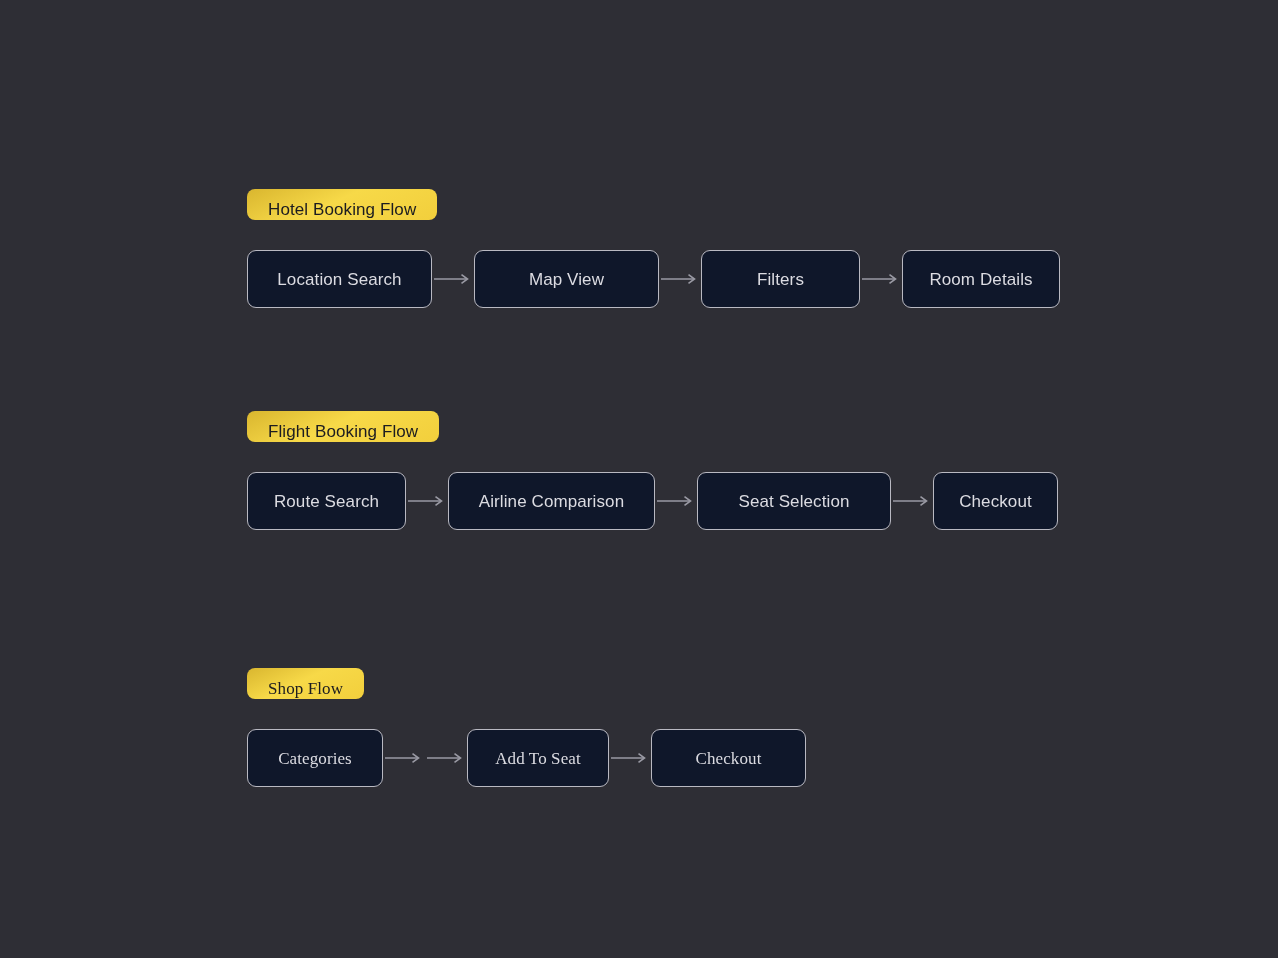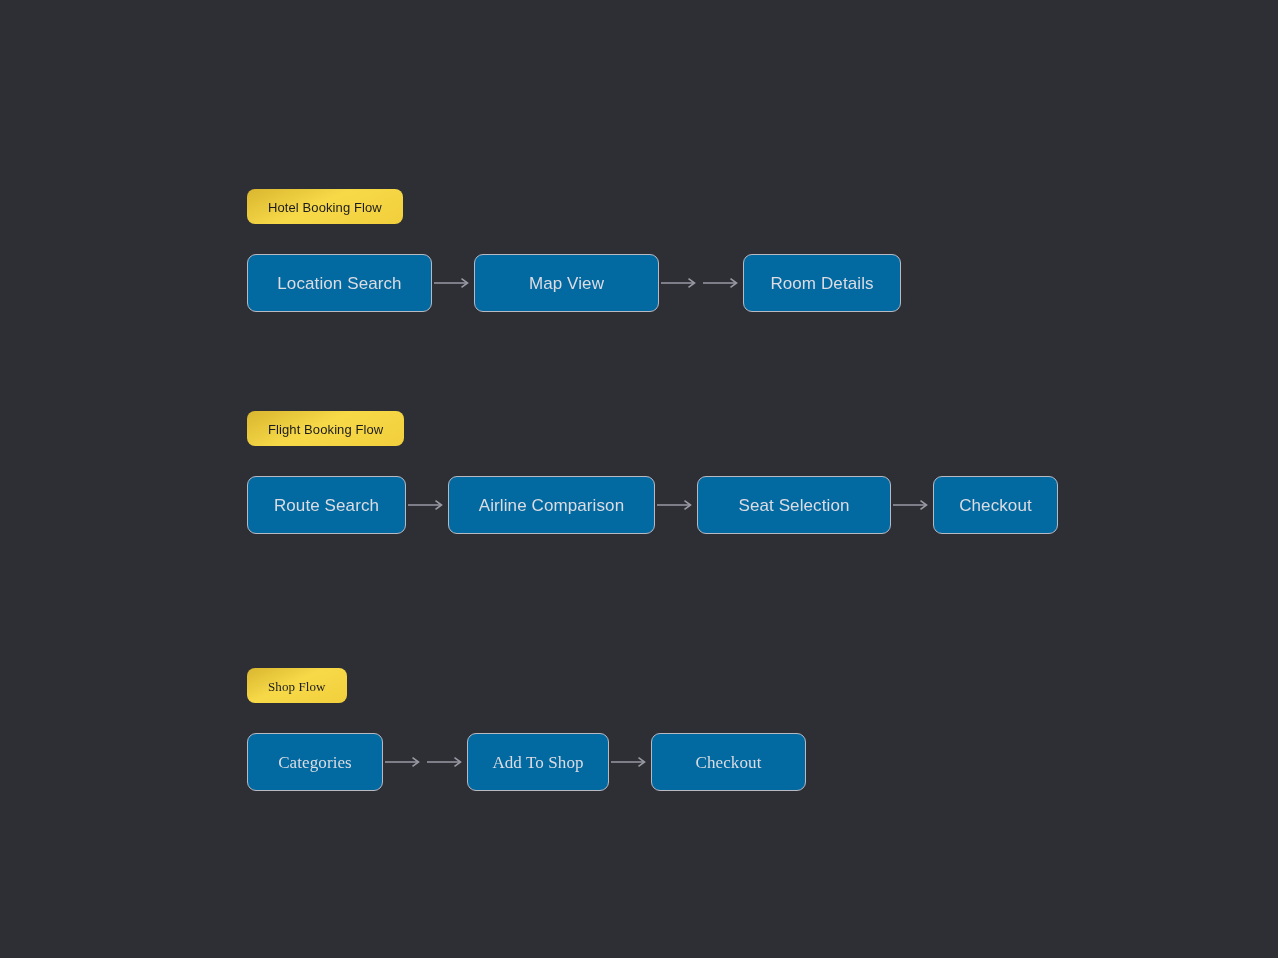--- a/index.html
+++ b/index.html
@@ -23,41 +23,41 @@
 
   .flow-group {
     position: absolute;
     left: 247px;
   }
 
   .group-label {
     display: inline-block;
     background: linear-gradient(155deg, #d9b62f 0%, #f7d948 45%, #f2cf3c 100%);
     color: #1c1c20;
-    font-size: 13px;
+    font-size: 17px;
     font-weight: 400;
     letter-spacing: 0.1px;
-    padding: 12px 21px 10px 21px;
+    padding: 12px 21px 2px 21px;
     border-radius: 8px;
     white-space: nowrap;
     line-height: 1;
   }
 
   .steps-row {
     display: flex;
     align-items: center;
     margin-top: 30px;
   }
 
   .step-node {
     box-sizing: border-box;
     height: 58px;
     border: 1px solid #b9b9c2;
     border-radius: 9px;
-    background: #0369a1;
+    background: #0f172a;
     color: #dcdce2;
     font-size: 17px;
     font-weight: 400;
     letter-spacing: 0.1px;
     display: flex;
     align-items: center;
     justify-content: center;
     padding: 0 21px;
     white-space: nowrap;
     line-height: 1;
@@ -84,20 +84,21 @@
         <div class="step-node" style="width: 185px;">Location Search</div>
         <svg class="connector" viewBox="0 0 42 12">
           <line x1="2" y1="6" x2="35" y2="6"></line>
           <polyline points="29.5,1.6 35.5,6 29.5,10.4"></polyline>
         </svg>
         <div class="step-node" style="width: 185px;">Map View</div>
         <svg class="connector" viewBox="0 0 42 12">
           <line x1="2" y1="6" x2="35" y2="6"></line>
           <polyline points="29.5,1.6 35.5,6 29.5,10.4"></polyline>
         </svg>
+        <div class="step-node" style="width: 159px;">Filters</div>
         <svg class="connector" viewBox="0 0 42 12">
           <line x1="2" y1="6" x2="35" y2="6"></line>
           <polyline points="29.5,1.6 35.5,6 29.5,10.4"></polyline>
         </svg>
         <div class="step-node" style="width: 158px;">Room Details</div>
       </div></div>
     <div class="flow-group" style="top: 411px;"><div class="group-label">Flight Booking Flow</div><div class="steps-row">
         <div class="step-node" style="width: 159px;">Route Search</div>
         <svg class="connector" viewBox="0 0 42 12">
           <line x1="2" y1="6" x2="35" y2="6"></line>
@@ -118,20 +119,20 @@
     <div class="flow-group" style="top: 668px; font-family: Liberation Serif, serif;"><div class="group-label">Shop Flow</div><div class="steps-row">
         <div class="step-node" style="width: 136px;">Categories</div>
         <svg class="connector" viewBox="0 0 42 12">
           <line x1="2" y1="6" x2="35" y2="6"></line>
           <polyline points="29.5,1.6 35.5,6 29.5,10.4"></polyline>
         </svg>
         <svg class="connector" viewBox="0 0 42 12">
           <line x1="2" y1="6" x2="35" y2="6"></line>
           <polyline points="29.5,1.6 35.5,6 29.5,10.4"></polyline>
         </svg>
-        <div class="step-node" style="width: 142px;">Add To Shop</div>
+        <div class="step-node" style="width: 142px;">Add To Seat</div>
         <svg class="connector" viewBox="0 0 42 12">
           <line x1="2" y1="6" x2="35" y2="6"></line>
           <polyline points="29.5,1.6 35.5,6 29.5,10.4"></polyline>
         </svg>
         <div class="step-node" style="width: 155px;">Checkout</div>
       </div></div>
   </div>
 
 </body></html>

